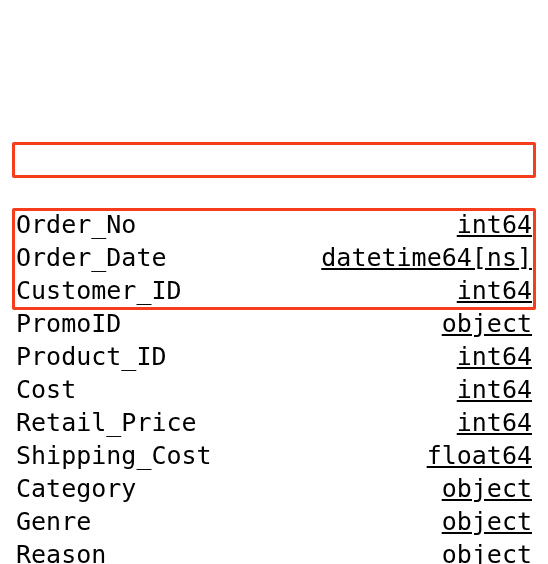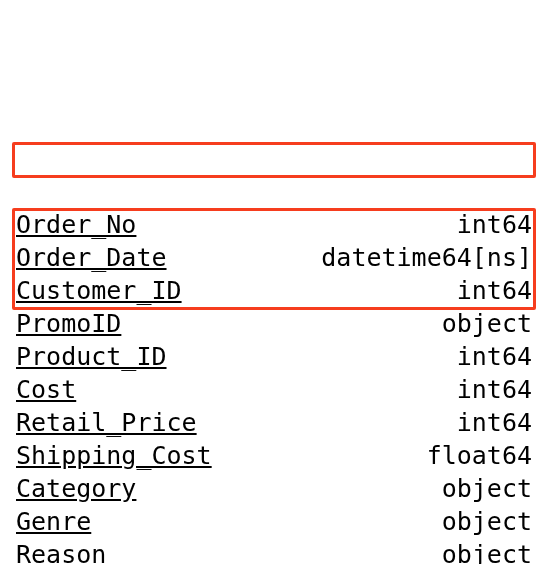--- a/index.html
+++ b/index.html
@@ -13,24 +13,24 @@
       white-space: pre;
     }
     .row {
       display: flex;
       justify-content: space-between;
       width: 516px;
       box-sizing: border-box;
     }
     .col-name {
       text-align: left;
-      text-decoration: underline;
     }
     .col-type {
       text-align: right;
+      text-decoration: underline;
     }
     .highlight-box {
       position: absolute;
       border: 3px solid #F63D1E;
       border-radius: 2px;
       pointer-events: none;
       box-sizing: border-box;
     }
     .container {
       position: relative;

